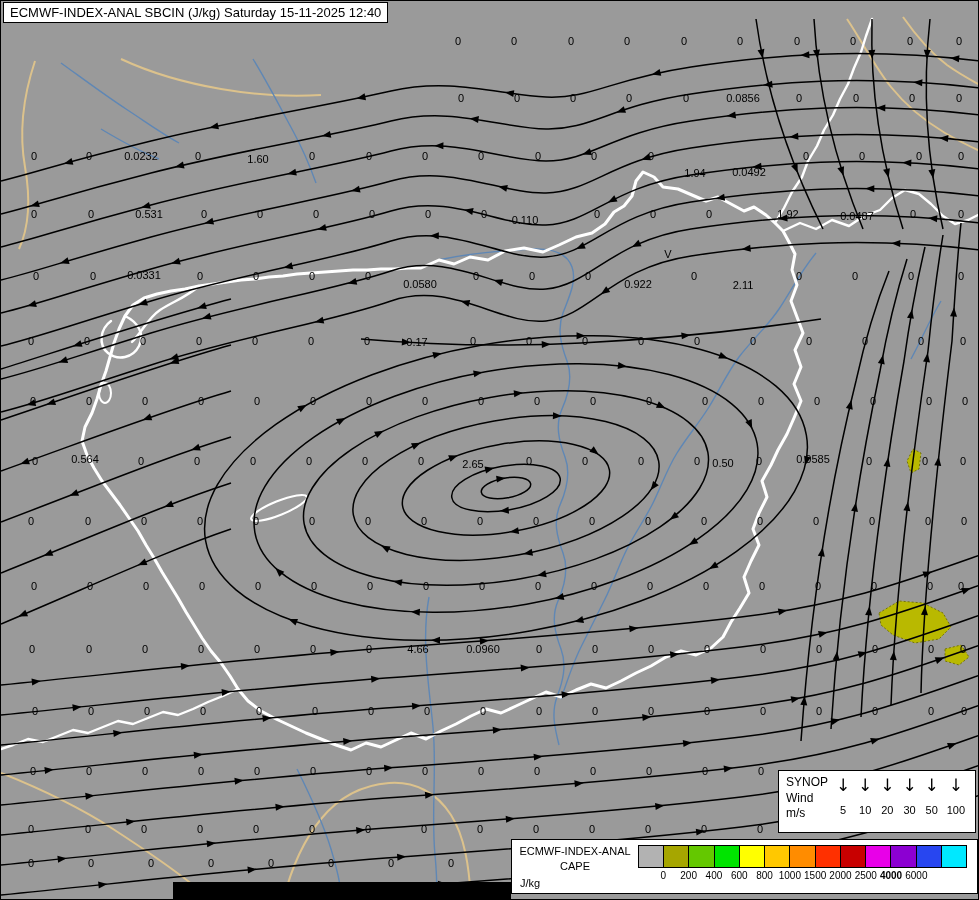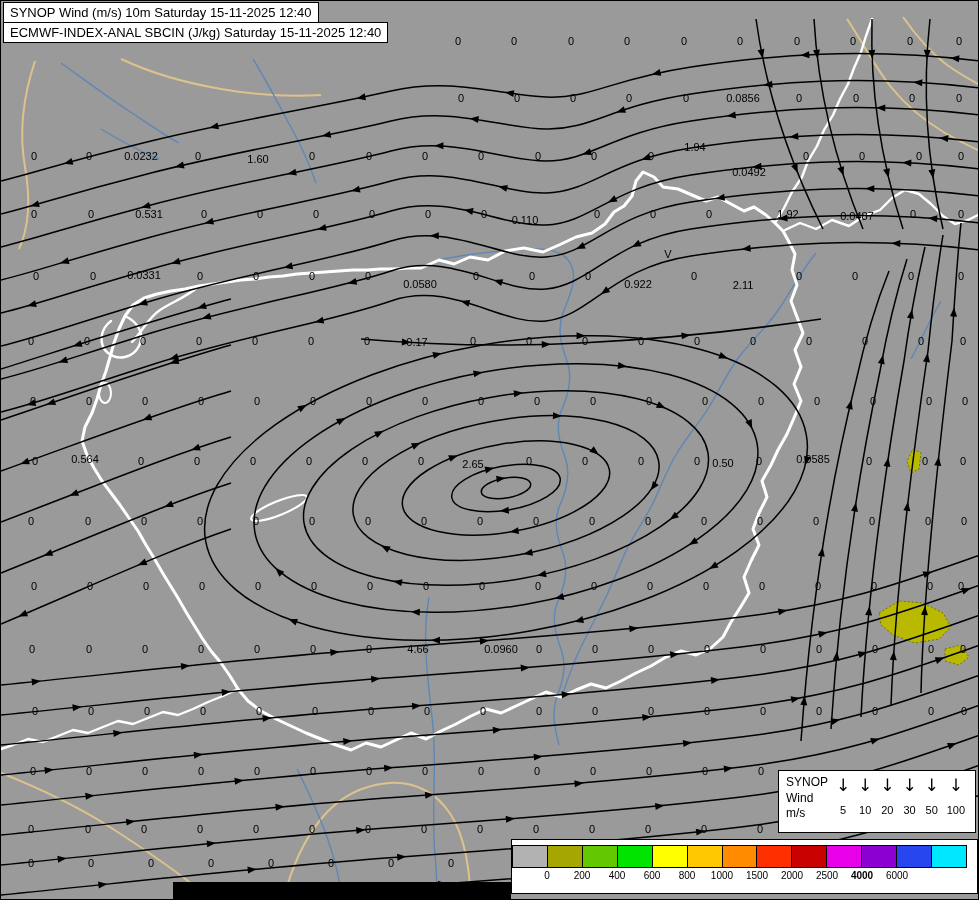--- a/index.html
+++ b/index.html
@@ -532,42 +532,41 @@
       <span class="zero-label" style="left: 90px; top: 862px;">0</span>
       <span class="zero-label" style="left: 150px; top: 862px;">0</span>
       <span class="zero-label" style="left: 210px; top: 862px;">0</span>
       <span class="zero-label" style="left: 270px; top: 862px;">0</span>
       <span class="zero-label" style="left: 330px; top: 862px;">0</span>
       <span class="zero-label" style="left: 390px; top: 862px;">0</span>
       <span class="zero-label" style="left: 450px; top: 862px;">0</span>
       <span class="value-label" style="left: 742px; top: 97px;">0.0856</span>
       <span class="value-label" style="left: 140px; top: 155px;">0.0232</span>
       <span class="value-label" style="left: 257px; top: 158px;">1.60</span>
-      <span class="value-label" style="left: 694px; top: 146px;">1.94</span>
+      <span class="value-label" style="left: 694px; top: 172px;">1.94</span>
       <span class="value-label" style="left: 748px; top: 155px; margin-top: 16px;">0.0492</span>
       <span class="value-label" style="left: 148px; top: 213px;">0.531</span>
       <span class="value-label" style="left: 524px; top: 219px;">0.110</span>
       <span class="value-label" style="left: 787px; top: 213px;">1.92</span>
       <span class="value-label" style="left: 856px; top: 215px;">0.0487</span>
       <span class="value-label" style="left: 143px; top: 274px;">0.0331</span>
       <span class="value-label" style="left: 419px; top: 283px;">0.0580</span>
       <span class="value-label" style="left: 637px; top: 283px;">0.922</span>
       <span class="value-label" style="left: 742px; top: 284px;">2.11</span>
       <span class="value-label" style="left: 667px; top: 253px;">V</span>
       <span class="value-label" style="left: 416px; top: 341px;">0.17</span>
       <span class="value-label" style="left: 84px; top: 458px;">0.564</span>
       <span class="value-label" style="left: 472px; top: 463px;">2.65</span>
       <span class="value-label" style="left: 722px; top: 462px;">0.50</span>
       <span class="value-label" style="left: 812px; top: 458px;">0.0585</span>
       <span class="value-label" style="left: 417px; top: 648px;">4.66</span>
-      <span class="value-label" style="left: 500px; top: 648px;">0.0960</span>
+      <span class="value-label" style="left: 482px; top: 648px;">0.0960</span>
     </div>
 
   <div id="title-block">
-    <div class="title-line">SYNOP Wind (m/s) 10m Saturday 15-11-2025 12:40</div>
     <div class="title-line">ECMWF-INDEX-ANAL SBCIN (J/kg) Saturday 15-11-2025 12:40</div>
   </div>
 
   <div id="wind-legend">
     <div class="wl-left">
       <div>SYNOP</div>
       <div>Wind</div>
       <div>m/s</div>
     </div>
     <div class="wl-cols" id="wind-speeds">
@@ -592,20 +591,25 @@
           <div class="wl-num">50</div>
         </div>
         <div class="wl-col">
           <div class="wl-arrow">↓</div>
           <div class="wl-num">100</div>
         </div>
       </div>
   </div>
 
   <div id="cape-legend">
+    <div class="cl-left">
+      <div class="cl-title">ECMWF-INDEX-ANAL</div>
+      <div class="cl-sub">CAPE</div>
+      <div class="cl-units">J/kg</div>
+    </div>
     <div class="cl-right">
       <div id="cape-colors">
           <div class="cape-cell" style="background: rgb(178, 178, 178);"></div>
           <div class="cape-cell" style="background: rgb(166, 166, 0);"></div>
           <div class="cape-cell" style="background: rgb(100, 200, 0);"></div>
           <div class="cape-cell" style="background: rgb(0, 228, 0);"></div>
           <div class="cape-cell" style="background: rgb(255, 255, 0);"></div>
           <div class="cape-cell" style="background: rgb(255, 200, 0);"></div>
           <div class="cape-cell" style="background: rgb(255, 140, 0);"></div>
           <div class="cape-cell" style="background: rgb(255, 48, 0);"></div>

